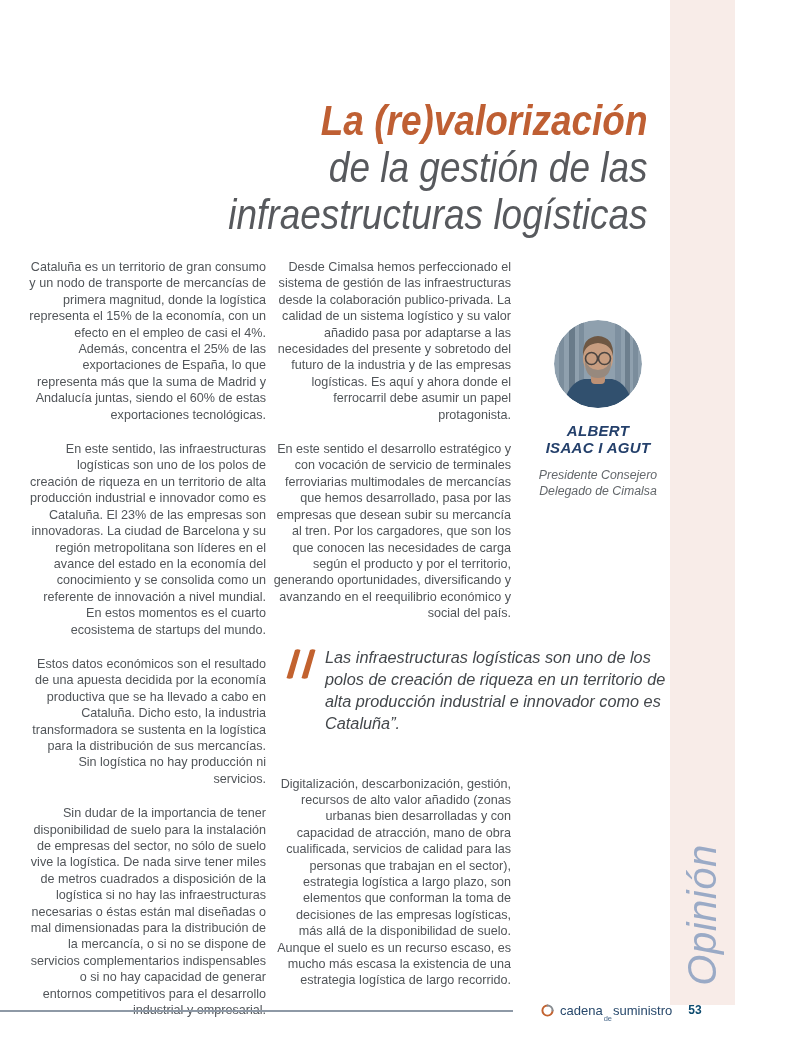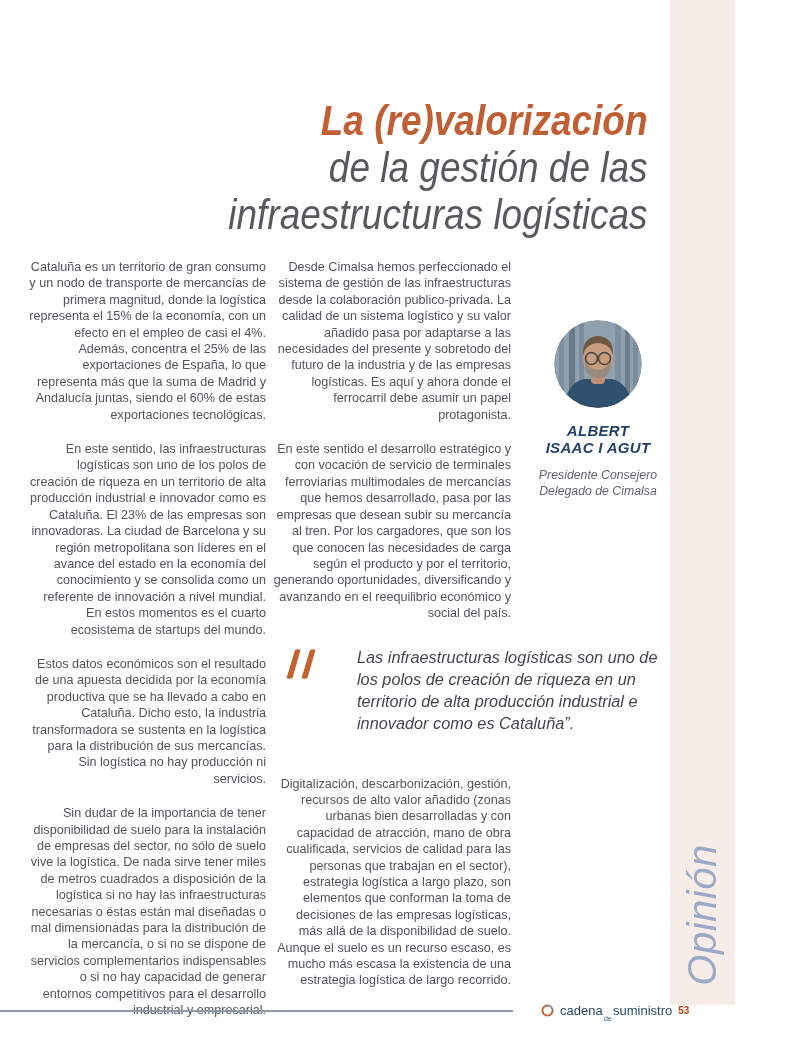--- a/index.html
+++ b/index.html
@@ -62,21 +62,20 @@
   .col p { margin: 0 0 18px 0; hyphens: auto; text-align: right; -webkit-hyphens: auto; }
   .quote-spacer { height: 136px; }
 
   
   .pull-quote {
     position: absolute;
     left: 283px; top: 646px;
     width: 388px;
     display: flex;
     align-items: flex-start;
-    gap: 32px;
   }
   .quote-icon { flex: 0 0 34px; margin-top: 3px; }
   .quote-text {
     margin-left: 8px;
     font-style: italic;
     font-size: 16.3px;
     line-height: 22px;
     color: #43474b;
   }
 
@@ -115,21 +114,21 @@
     position: absolute;
     left: 540px; top: 1001px;
     height: 18px;
     display: flex;
     align-items: center;
     color: #27486b;
   }
   .brand-logo { margin-right: 5px; }
   .brand-w1, .brand-w3 { font-size: 13px; }
   .brand-w2 { font-size: 7.5px; margin: 17px 1px 0 1px; color: #4b6a8c; }
-  .page-number { font-size: 10px; font-weight: bold; margin-left: 6px; color: #c2410c; }
+  .page-number { font-size: 12px; font-weight: bold; margin-left: 16px; color: #0c4a6e; }
 </style>
 </head>
 <body>
 
 <div class="page">
 
   <div class="band"></div>
   <div class="opinion-label">Opinión</div>
 
   <header class="article-title">

